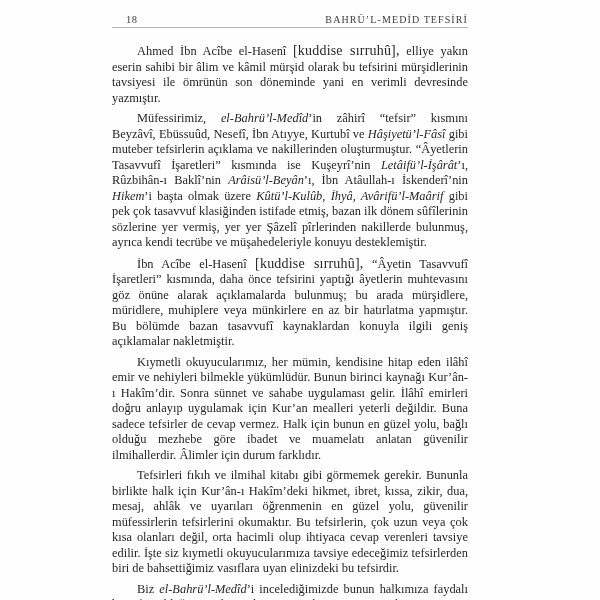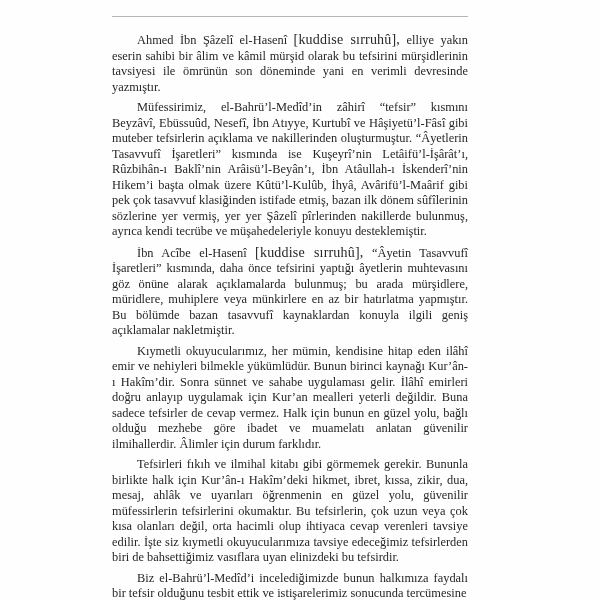--- a/index.html
+++ b/index.html
@@ -41,29 +41,33 @@
   .body-text {
     margin-top: 15px;
     font-size: 12.4px;
     line-height: 15.5px;
     text-align: justify;
   }
   .body-text p {
     margin: 0 0 5px 0;
     text-indent: 25px;
   }
-  .seg-i { }
+  .seg-i { font-style: italic; }
   .seg-sm { font-size: 14px; letter-spacing: 0.2px; }
 </style>
 </head>
 <body>
 
 <div class="page">
+  <div class="page-header">
+    <span class="page-num">18</span>
+    <span class="running-title">BAHRÜ’L-MEDİD TEFSİRİ</span>
+  </div>
   <hr class="header-rule">
   <div class="body-text" id="body-text">
-      <p><span>Ahmed İbn Şâzelî el-Hasenî </span><span class="seg-sm">[kuddise sırruhû],</span><span> elliye yakın eserin sahibi bir âlim ve kâmil mürşid olarak bu tefsirini mürşidlerinin tavsiyesi ile ömrünün son döneminde yani en verimli devresinde yazmıştır.</span></p>
+      <p><span>Ahmed İbn Acîbe el-Hasenî </span><span class="seg-sm">[kuddise sırruhû],</span><span> elliye yakın eserin sahibi bir âlim ve kâmil mürşid olarak bu tefsirini mürşidlerinin tavsiyesi ile ömrünün son döneminde yani en verimli devresinde yazmıştır.</span></p>
       <p><span>Müfessirimiz, </span><span class="seg-i">el-Bahrü’l-Medîd</span><span>’in zâhirî “tefsir” kısmını Beyzâvî, Ebüssuûd, Nesefî, İbn Atıyye, Kurtubî ve </span><span class="seg-i">Hâşiyetü’l-Fâsî</span><span> gibi muteber tefsirlerin açıklama ve nakillerinden oluşturmuştur. “Âyetlerin Tasavvufî İşaretleri” kısmında ise Kuşeyrî’nin </span><span class="seg-i">Letâifü’l-İşârât</span><span>’ı, Rûzbihân-ı Baklî’nin </span><span class="seg-i">Arâisü’l-Beyân</span><span>’ı, İbn Atâullah-ı İskenderî’nin </span><span class="seg-i">Hikem</span><span>’i başta olmak üzere </span><span class="seg-i">Kûtü’l-Kulûb, İhyâ, Avârifü’l-Maârif</span><span> gibi pek çok tasavvuf klasiğinden istifade etmiş, bazan ilk dönem sûfîlerinin sözlerine yer vermiş, yer yer Şâzelî pîrlerinden nakillerde bulunmuş, ayrıca kendi tecrübe ve müşahedeleriyle konuyu desteklemiştir.</span></p>
       <p><span>İbn Acîbe el-Hasenî </span><span class="seg-sm">[kuddise sırruhû],</span><span> “Âyetin Tasavvufî İşaretleri” kısmında, daha önce tefsirini yaptığı âyetlerin muhtevasını göz önüne alarak açıklamalarda bulunmuş; bu arada mürşidlere, müridlere, muhiplere veya münkirlere en az bir hatırlatma yapmıştır. Bu bölümde bazan tasavvufî kaynaklardan konuyla ilgili geniş açıklamalar nakletmiştir.</span></p>
       <p><span>Kıymetli okuyucularımız, her mümin, kendisine hitap eden ilâhî emir ve nehiyleri bilmekle yükümlüdür. Bunun birinci kaynağı Kur’ân-ı Hakîm’dir. Sonra sünnet ve sahabe uygulaması gelir. İlâhî emirleri doğru anlayıp uygulamak için Kur’an mealleri yeterli değildir. Buna sadece tefsirler de cevap vermez. Halk için bunun en güzel yolu, bağlı olduğu mezhebe göre ibadet ve muamelatı anlatan güvenilir ilmihallerdir. Âlimler için durum farklıdır.</span></p>
       <p><span>Tefsirleri fıkıh ve ilmihal kitabı gibi görmemek gerekir. Bununla birlikte halk için Kur’ân-ı Hakîm’deki hikmet, ibret, kıssa, zikir, dua, mesaj, ahlâk ve uyarıları öğrenmenin en güzel yolu, güvenilir müfessirlerin tefsirlerini okumaktır. Bu tefsirlerin, çok uzun veya çok kısa olanları değil, orta hacimli olup ihtiyaca cevap verenleri tavsiye edilir. İşte siz kıymetli okuyucularımıza tavsiye edeceğimiz tefsirlerden biri de bahsettiğimiz vasıflara uyan elinizdeki bu tefsirdir.</span></p>
       <p><span>Biz </span><span class="seg-i">el-Bahrü’l-Medîd</span><span>’i incelediğimizde bunun halkımıza faydalı bir tefsir olduğunu tesbit ettik ve istişarelerimiz sonucunda tercümesine</span></p>
     </div>
 </div>
 
 </body></html>

